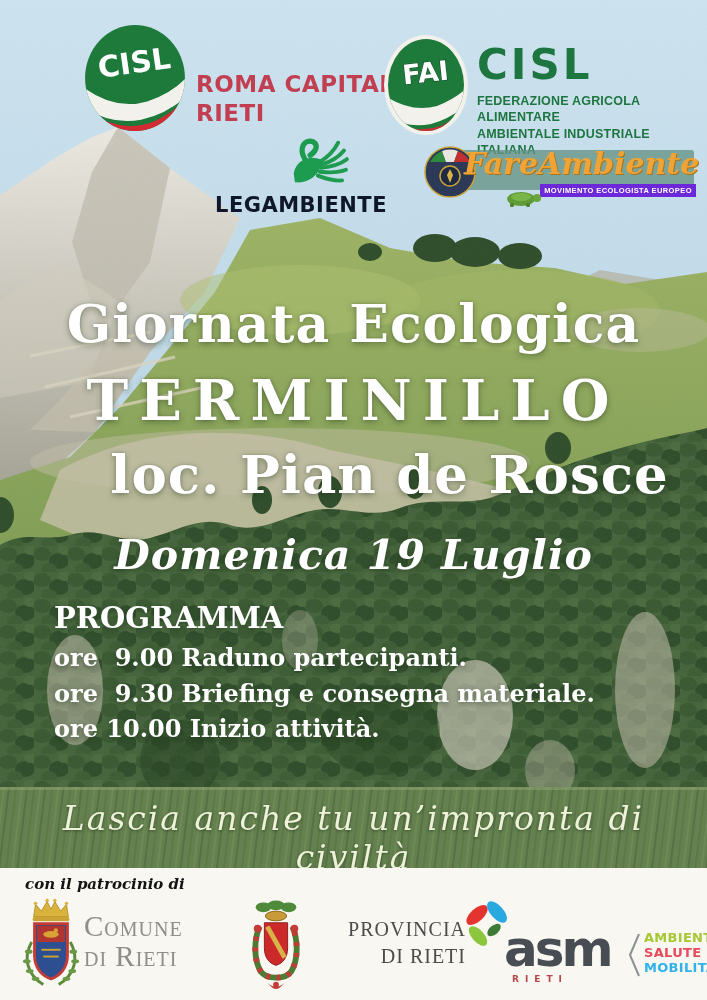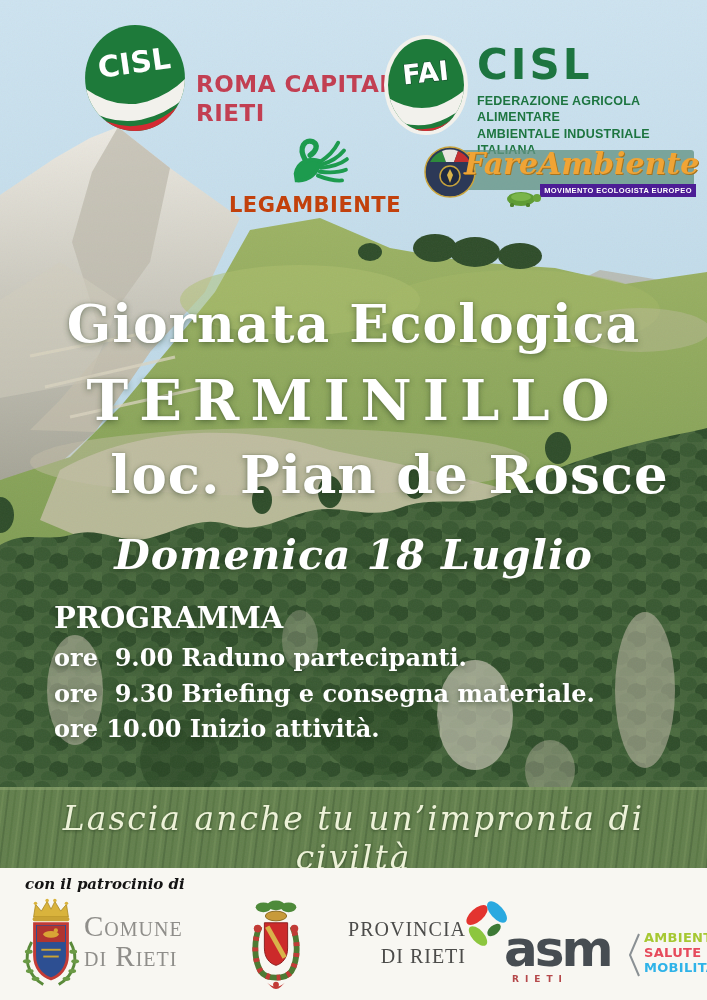--- a/index.html
+++ b/index.html
@@ -21,38 +21,38 @@
   .fai-cisl-word{
     font-family:"DejaVu Sans", sans-serif;font-weight:bold;
     font-size:42px;line-height:1;letter-spacing:3px;
   }
   .fai-sub{
     margin-top:7px;
     font-family:"Liberation Sans", sans-serif;font-weight:bold;
     font-size:12.5px;line-height:1.3;letter-spacing:.2px;
   }
   .lega-label{
-    left:215px;top:193px;width:200px;text-align:center;
-    font-family:"DejaVu Sans", sans-serif;font-weight:bold;
-    font-size:21px;color:#c2410c;letter-spacing:.5px;
+    left:215px;top:193px;width:200px;
+    font-family:"DejaVu Sans", sans-serif;font-weight:bold;
+    font-size:21px;color:#0f172a;letter-spacing:.5px;
   }
   .fare{left:424px;top:140px;width:272px;height:72px;}
   .fare-band{
     position:absolute;left:32px;top:10px;width:238px;height:40px;
     background:rgba(100,148,132,.78);border-radius:3px;
   }
   .fare-title{
     position:absolute;left:40px;top:6px;width:230px;text-align:center;
     font-family:"DejaVu Serif", serif;font-style:italic;font-weight:bold;
     font-size:30px;color:#f0a435;text-shadow:1px 1px 0 #a8741e;
     white-space:nowrap;
   }
   .fare-sub{
     position:absolute;left:116px;top:44px;width:156px;height:13px;
-    background:#4c1d95;color:#ffffff;
+    background:#6d28d9;color:#ffffff;
     font-family:"Liberation Sans", sans-serif;font-weight:bold;
     font-size:7.5px;line-height:13px;text-align:center;letter-spacing:.4px;
     white-space:nowrap;
   }
 
   
   .shout{
     left:0;width:707px;text-align:center;color:#ffffff;
     font-family:"DejaVu Serif", serif;font-weight:bold;
     text-shadow:0 2px 6px rgba(30,50,25,.45), 0 0 2px rgba(30,50,25,.25);
@@ -281,21 +281,21 @@
       <ellipse cx="19" cy="7" rx="10" ry="4" fill="#7ab54a"></ellipse>
       <circle cx="35" cy="8" r="4" fill="#6aa43c"></circle>
       <rect x="8" y="13" width="4" height="4" rx="1.5" fill="#4e832c"></rect>
       <rect x="24" y="13" width="4" height="4" rx="1.5" fill="#4e832c"></rect>
     </svg>
   </div>
 
   <div class="abs shout t1">Giornata Ecologica</div>
   <div class="abs shout t2">TERMINILLO</div>
   <div class="abs shout t3">loc. Pian de Rosce</div>
-  <div class="abs shout t-date">Domenica 18 Luglio</div>
+  <div class="abs shout t-date">Domenica 19 Luglio</div>
 
   <div class="abs prog-h">PROGRAMMA</div>
   <div class="abs prog-list">
     <div>ore  9.00 Raduno partecipanti.</div>
     <div>ore  9.30 Briefing e consegna materiale.</div>
     <div>ore 10.00 Inizio attività.</div>
   </div>
 
   <div class="abs slogan">Lascia anche tu un’impronta di civiltà</div>
 

